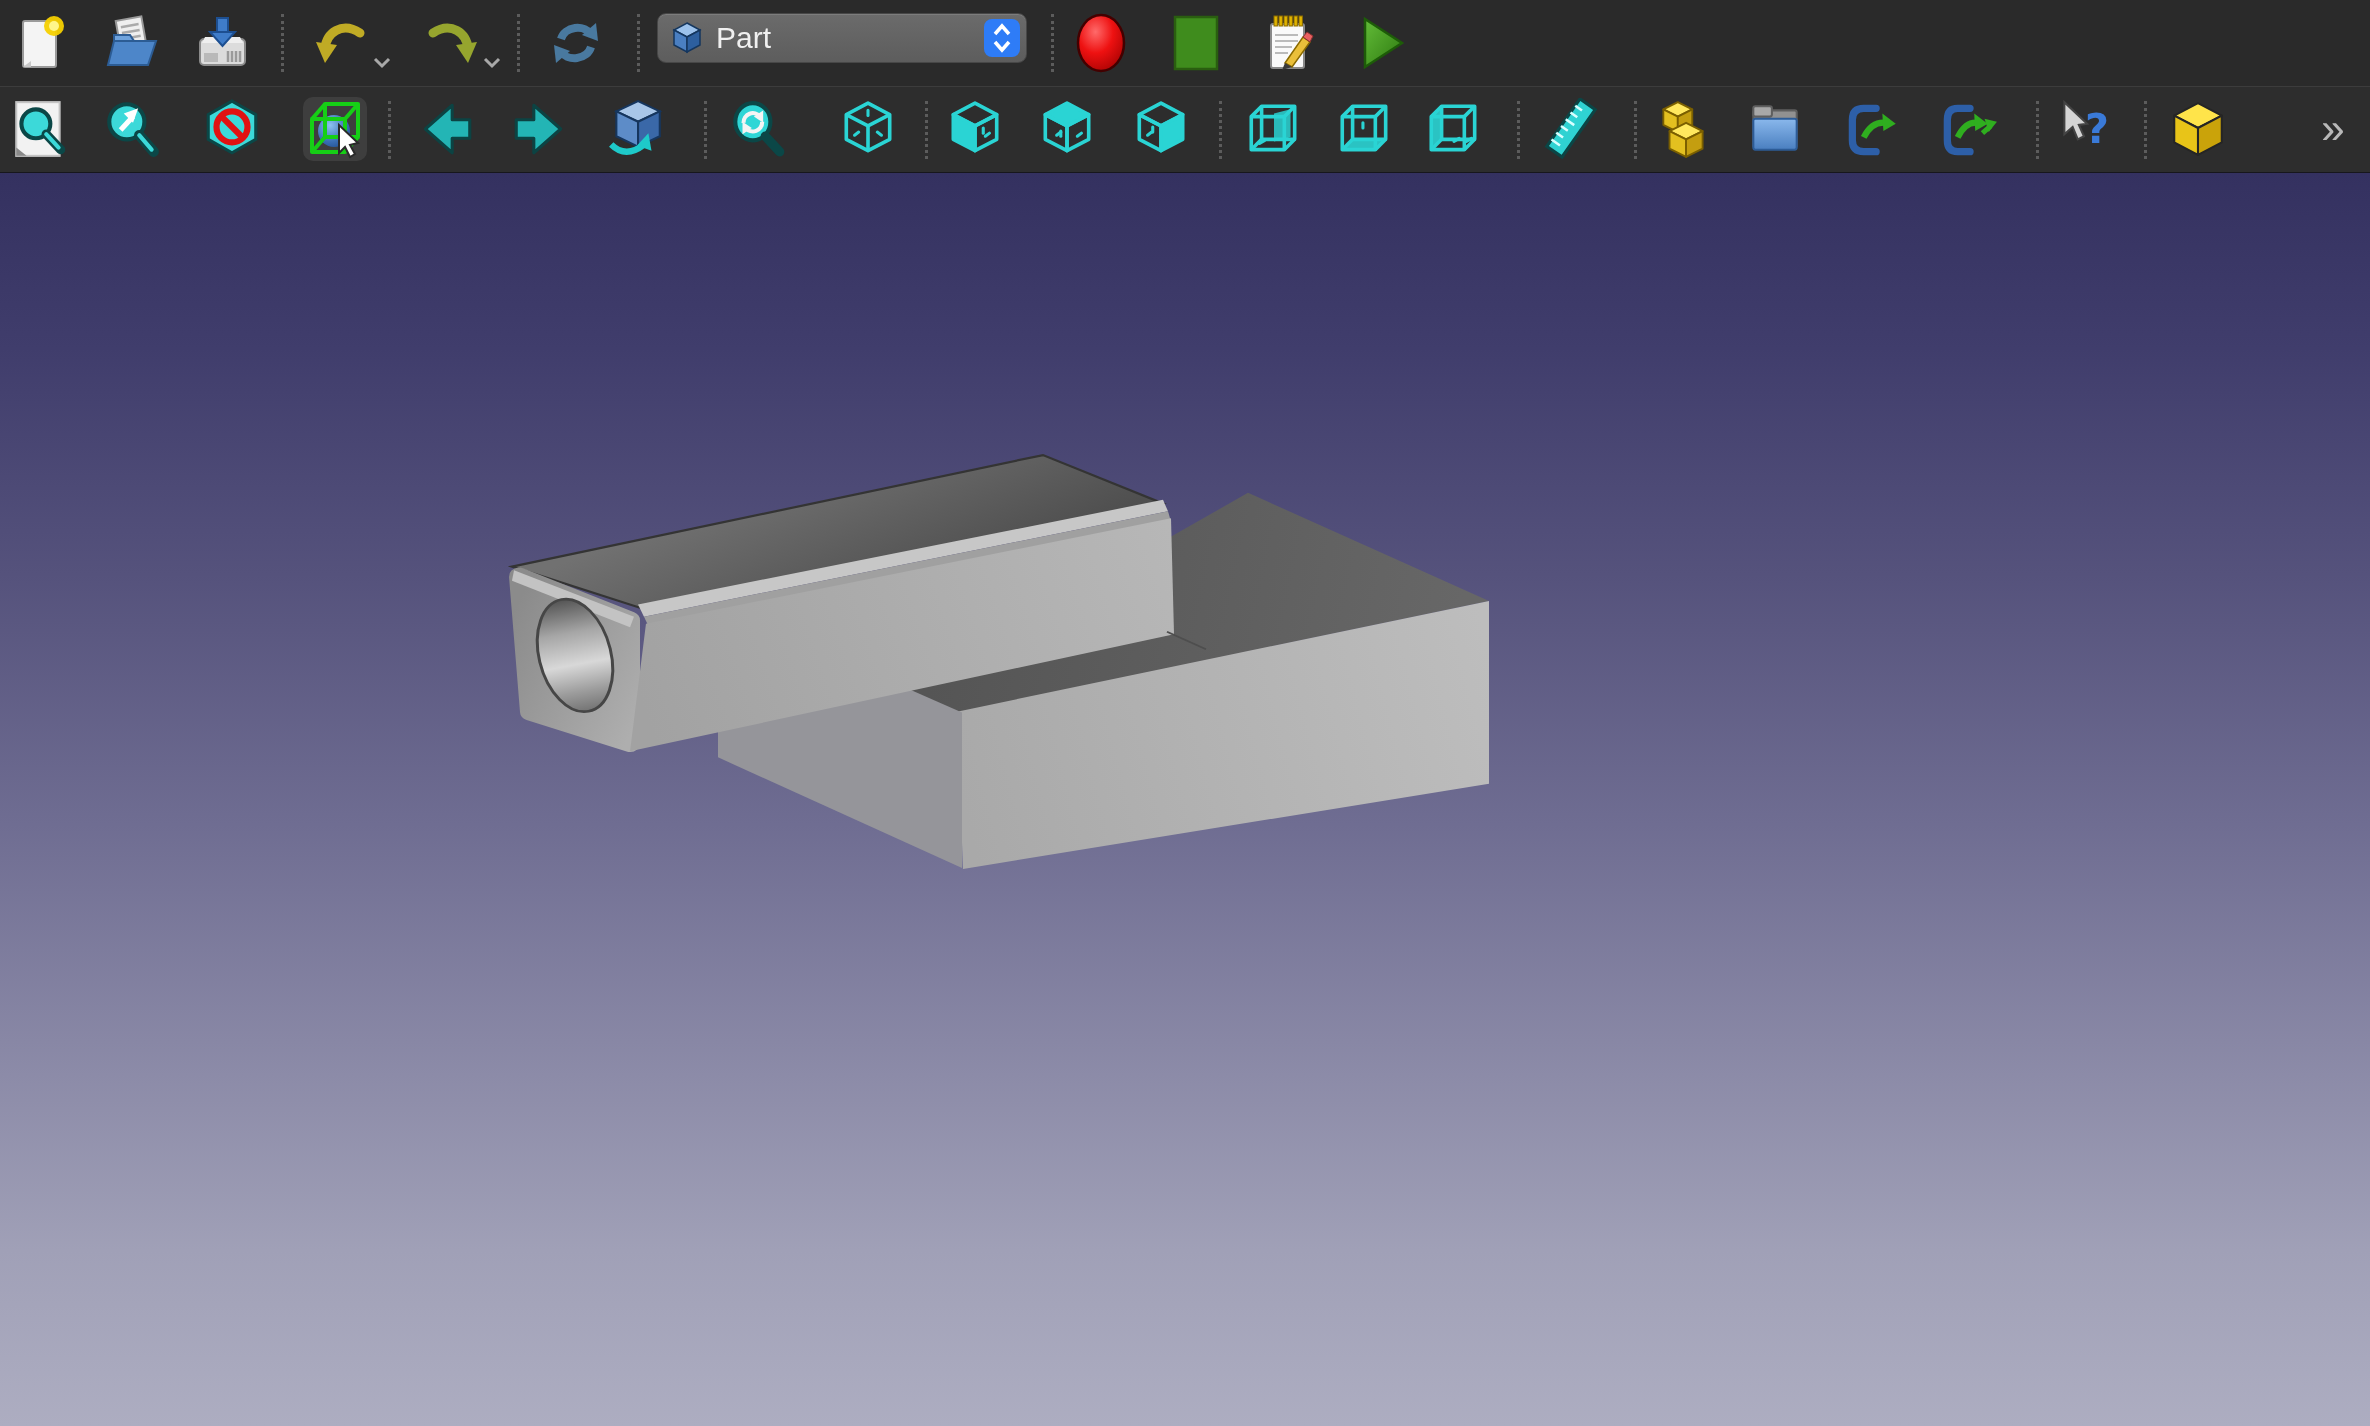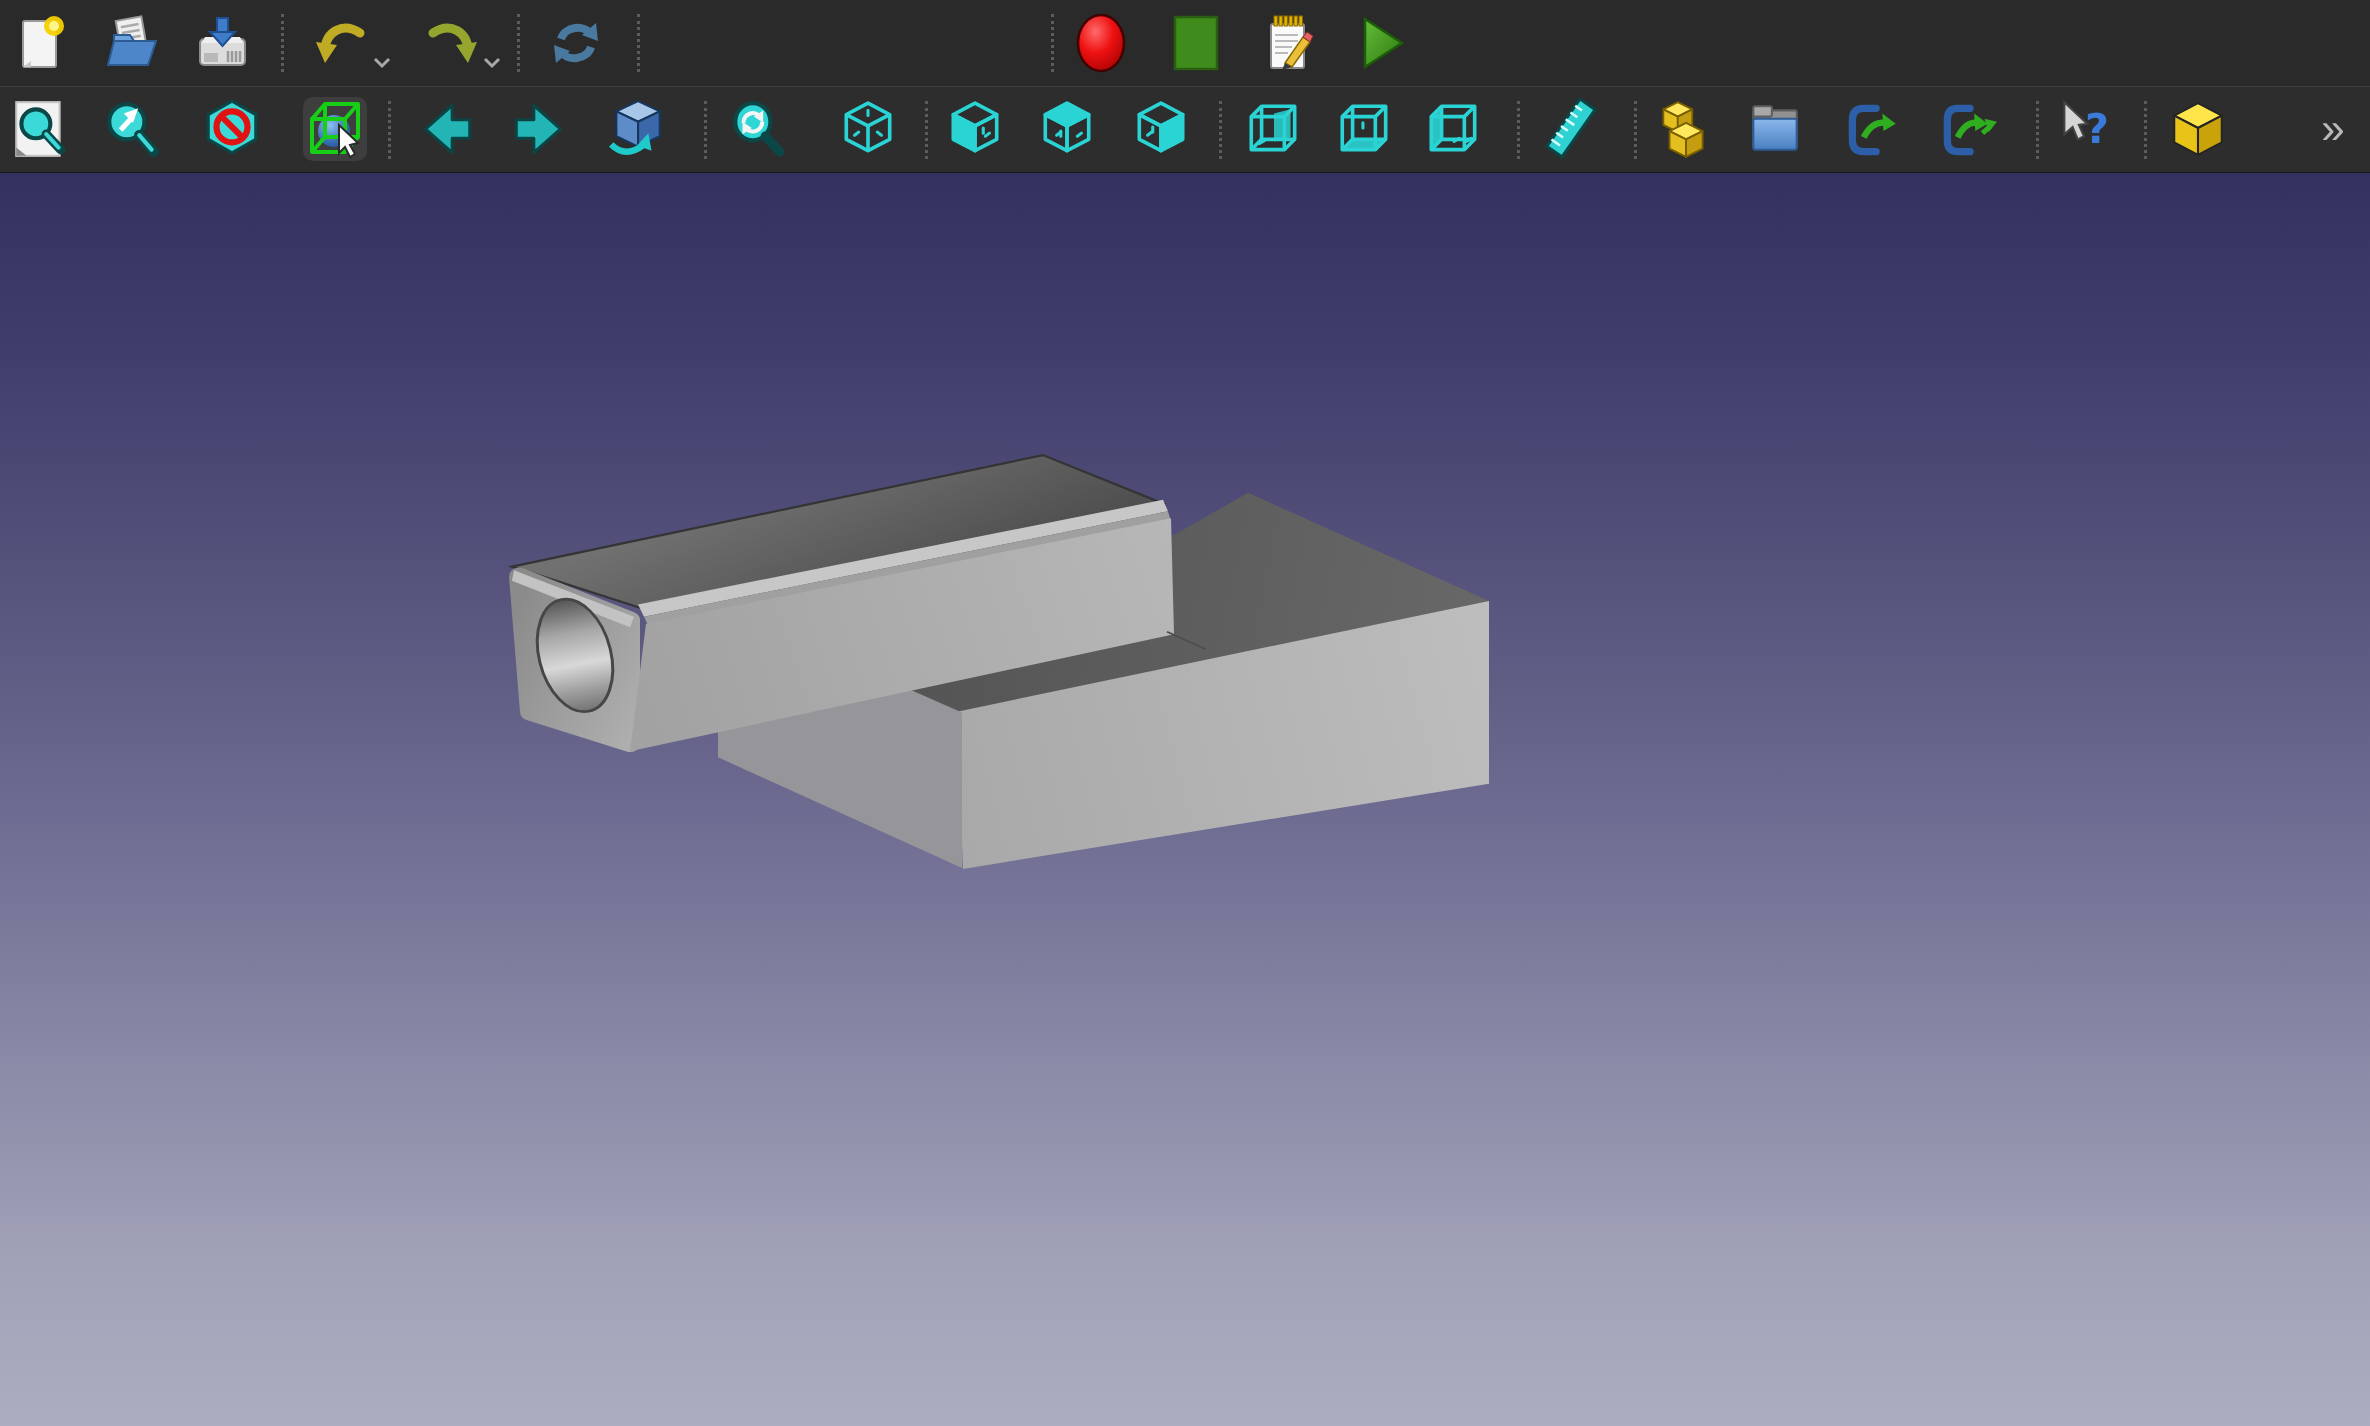--- a/index.html
+++ b/index.html
@@ -105,20 +105,36 @@
       <svg width="60" height="60" viewBox="0 0 60 60">
         <path d="M15 26 A17 15 0 0 1 46 22" fill="none" stroke="#49799f" stroke-width="8"></path>
         <path d="M50 10 L52 28 L36 22 Z" fill="#49799f"></path>
         <path d="M45 34 A17 15 0 0 1 14 38" fill="none" stroke="#49799f" stroke-width="8"></path>
         <path d="M10 50 L8 32 L24 38 Z" fill="#49799f"></path>
       </svg>
     </div>
 
     <div class="sep" style="left:637px"></div>
 
+    <div class="combo">
+      <svg class="wbcube" width="34" height="34" viewBox="0 0 34 34">
+        <polygon points="17,2 30,9 17,16 4,9" fill="#9cc2ec" stroke="#14365e" stroke-width="1.5"></polygon>
+        <polygon points="4,9 17,16 17,31 4,24" fill="#4a7fc2" stroke="#14365e" stroke-width="1.5"></polygon>
+        <polygon points="17,16 30,9 30,24 17,31" fill="#2d5f9e" stroke="#14365e" stroke-width="1.5"></polygon>
+      </svg>
+      <span class="wbtext">Part</span>
+      <span class="stepper">
+        <svg width="22" height="14">
+            <path d="M4 11 L11 3 L18 11" stroke="#fff" stroke-width="3.5" fill="none"></path>
+          </svg>
+        <svg width="22" height="14">
+            <path d="M4 3 L11 11 L18 3" stroke="#fff" stroke-width="3.5" fill="none"></path>
+          </svg>
+      </span>
+    </div>
 
     <div class="sep" style="left:1051px"></div>
 
     <div class="tb-btn" style="left:1069px">
       <svg width="60" height="64" viewBox="0 0 60 64">
         <defs>
             <radialGradient id="gRec" cx="0.38" cy="0.3" r="0.85">
           <stop offset="0" stop-color="#ff6a6a"></stop>
               <stop offset="0.45" stop-color="#ee1111"></stop>
               <stop offset="1" stop-color="#9c0000"></stop>

